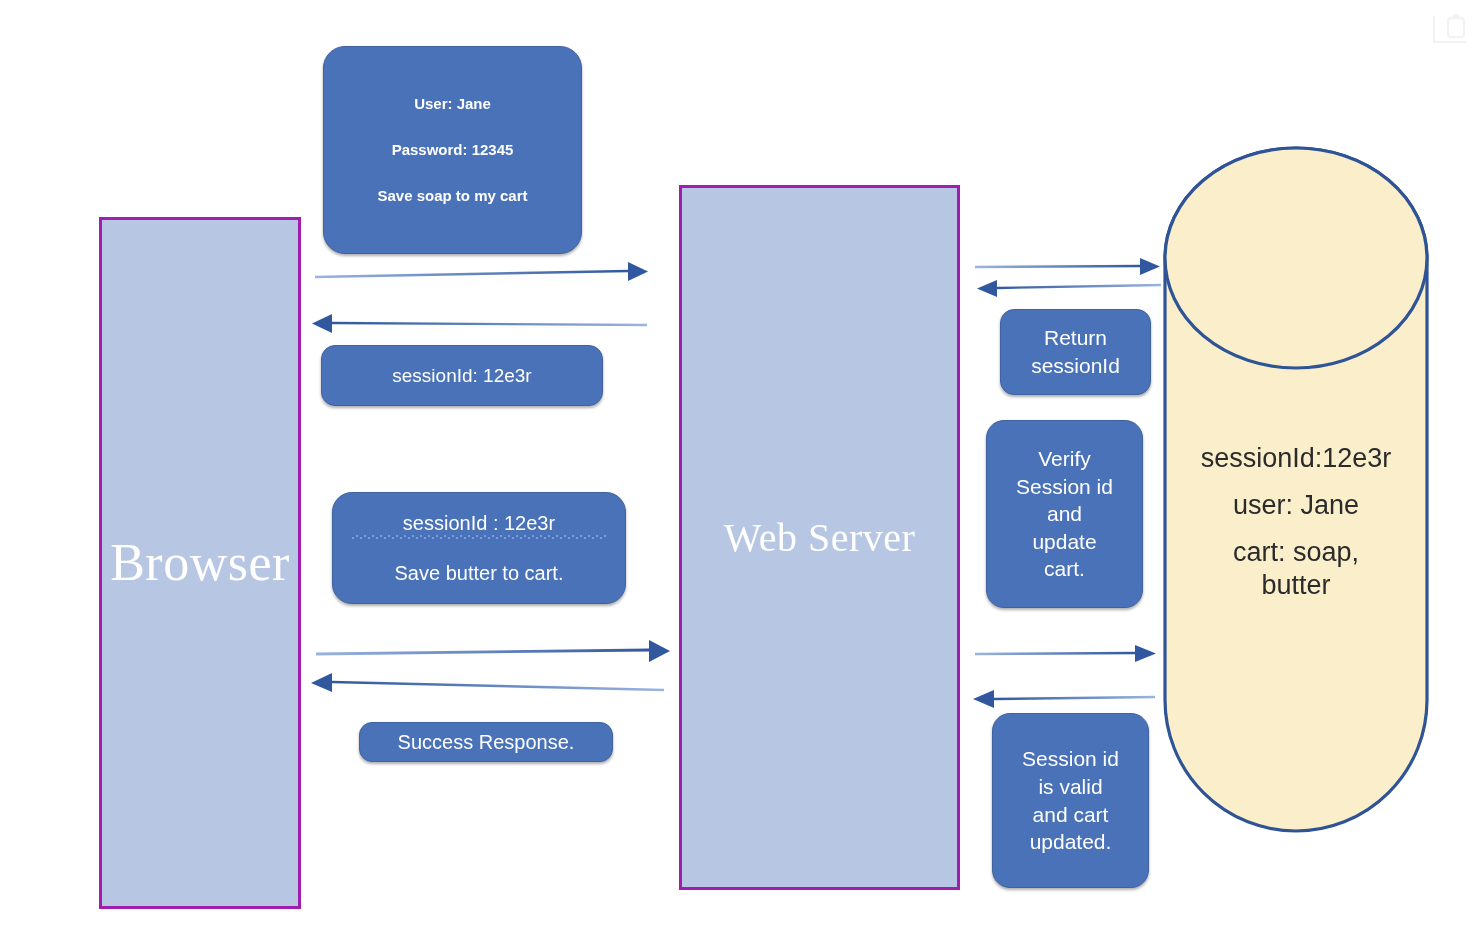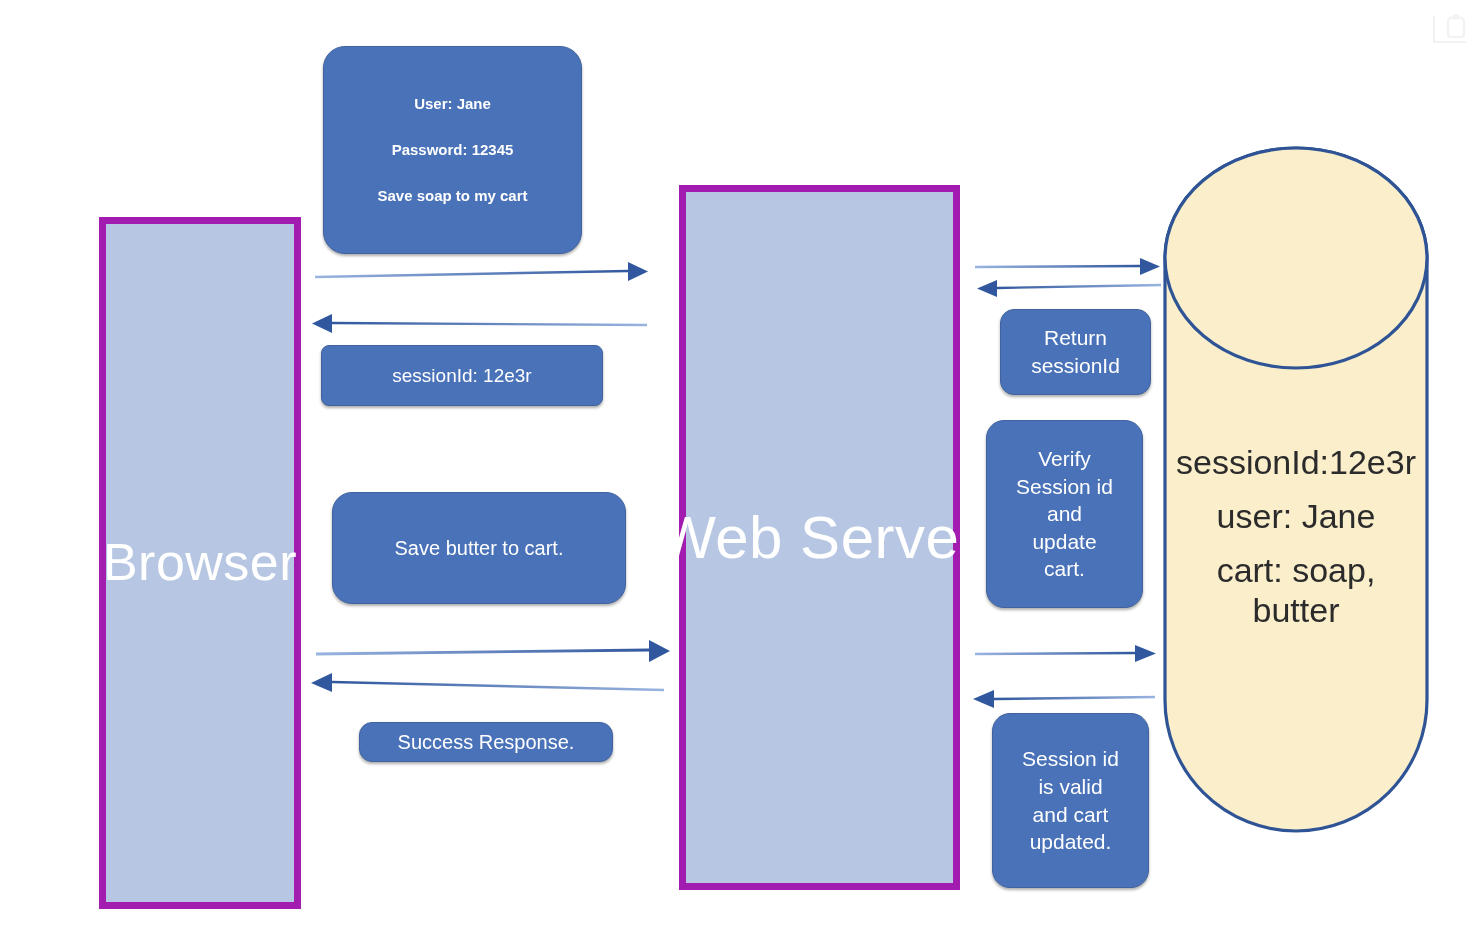--- a/index.html
+++ b/index.html
@@ -16,25 +16,26 @@
     width: 1476px;
     height: 932px;
     background: #ffffff;
     overflow: hidden;
   }
 
   
   .pillar {
     position: absolute;
     background: #b7c7e3;
-    border: 7px solid #a21caf;
+    border: 3px solid #a21caf;
     box-sizing: border-box;
     display: flex;
     align-items: center;
     justify-content: center;
+    font-family: Liberation Serif, serif;
   }
   .pillar-label {
     color: #ffffff;
     font-weight: 400;
     letter-spacing: 0.5px;
     text-align: center;
     line-height: 1.1;
     white-space: nowrap;
   }
 
@@ -84,21 +85,21 @@
   #db-cylinder {
     position: absolute;
   }
   #db-cylinder svg { display: block; }
   .db-text {
     position: absolute;
     left: 0;
     right: 0;
     text-align: center;
     color: #2b2b2b;
-    font-size: 34px;
+    font-size: 27px;
     line-height: 1.0;
   }
   .db-text .line { display: block; }
   .db-text .line + .line { margin-top: 20px; }
 
   
   .arrow-layer {
     position: absolute;
     left: 0; top: 0;
     width: 1476px; height: 932px;
@@ -171,21 +172,21 @@
       <line x1="994" y1="699" x2="1155" y2="697" stroke="url(#gradLeft)" stroke-width="2.4"></line>
       <polygon points="994,690 973,699 994,708" fill="#31589e"></polygon>
     </g>
   </svg>
 
   <div class="pillar" id="pillar-browser" style="left:99px; top:217px; width:202px; height:692px;">
     <div class="pillar-label" style="font-size:52px;">Browser</div>
   </div>
 
   <div class="pillar" id="pillar-webserver" style="left:679px; top:185px; width:281px; height:705px;">
-    <div class="pillar-label" style="font-size:60px;text-align:center;">Web Server</div>
+    <div class="pillar-label" style="font-size:40px;text-align:center;">Web Server</div>
   </div>
 
   <div id="db-cylinder" style="left:1160px; top:140px; width:272px; height:700px;">
     <svg width="272" height="700" viewBox="0 0 272 700">
 
       <path d="M 5 118
                L 5 560
                A 131 131 0 0 0 267 560
                L 267 118
                A 131 110 0 0 0 5 118
@@ -200,25 +201,26 @@
       <span class="line" style="margin-top:6px;">butter</span>
     </div>
   </div>
 
   <div class="msgbox gap-lg" style="left:323px; top:46px; width:259px; height:208px; font-size:15px; font-weight:600; border-radius:22px;">
     <span class="line">User: Jane</span>
     <span class="line">Password: 12345</span>
     <span class="line">Save soap to my cart</span>
   </div>
 
-  <div class="msgbox" style="left:321px; top:345px; width:282px; height:61px; font-size:19px; border-radius:8px;">
+  <div class="msgbox" style="left:321px; top:345px; width:282px; height:61px; font-size:19px; border-radius:14px;">
     <span class="line">sessionId: 12e3r</span>
   </div>
 
   <div class="msgbox gap-md" style="left:332px; top:492px; width:294px; height:112px; font-size:20px; border-radius:20px;">
+    <span class="line squiggle">sessionId : 12e3r</span>
     <span class="line">Save butter to cart.</span>
   </div>
 
   <div class="msgbox" style="left:359px; top:722px; width:254px; height:40px; font-size:20px; border-radius:13px;">
     <span class="line">Success Response.</span>
   </div>
 
 
   <div class="msgbox gap-sm" style="left:1000px; top:309px; width:151px; height:86px; font-size:21px; border-radius:14px;">
     <span class="line">Return</span>

